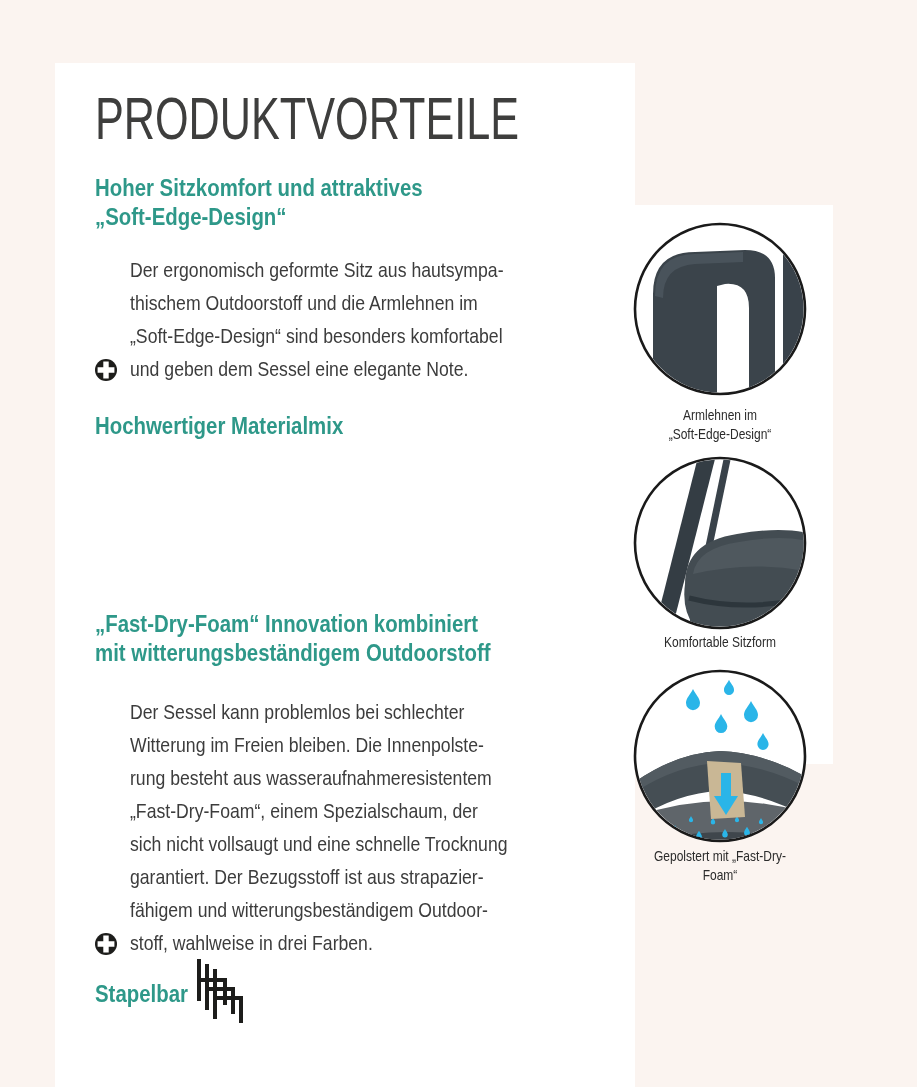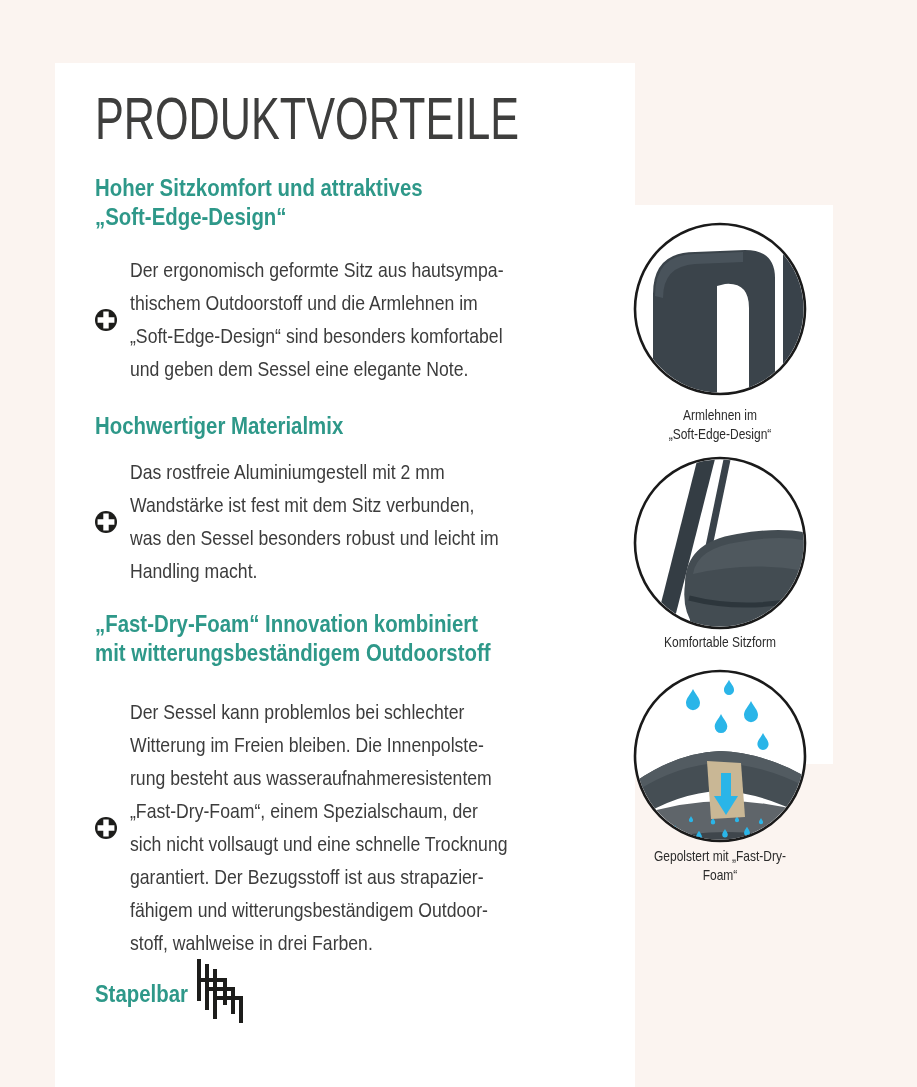--- a/index.html
+++ b/index.html
@@ -23,21 +23,21 @@
     white-space:nowrap;
   }
   .section-heading{
     left:40px;margin:0;
     font-size:24px;font-weight:700;line-height:29px;
     color:#2e9889;
     transform:scaleX(.85);transform-origin:left top;
     white-space:pre-line;
   }
   .bullet-row{
-    left:40px;display:flex;align-items:center;
+    left:40px;display:flex;align-items:flex-end;
   }
   .plus-icon{flex:0 0 22px;margin-top:5px;}
   .bullet-text{
     margin:0 0 0 13px;
     font-size:21px;line-height:33px;color:#3c3c3c;
     transform:scaleX(.84);transform-origin:left top;
     white-space:pre-line;
   }
   .stack-icon{left:140px;top:892px;}
 
@@ -75,32 +75,20 @@
         <path d="M11 2.6 V19.4 M2.6 11 H19.4" stroke="#ffffff" stroke-width="5.4"></path>
       </svg>
     </span>
     <p class="bullet-text">Der ergonomisch geformte Sitz aus hautsympa-
 thischem Outdoorstoff und die Armlehnen im
 „Soft-Edge-Design“ sind besonders komfortabel
 und geben dem Sessel eine elegante Note.</p>
   </div>
 
   <h2 class="abs section-heading" style="top:348px">Hochwertiger Materialmix</h2>
-  <div class="abs bullet-row" style="top:392px">
-    <span class="plus-icon">
-      <svg width="22" height="22" viewBox="0 0 22 22">
-        <circle cx="11" cy="11" r="11" fill="#1d1d1b"></circle>
-        <path d="M11 2.6 V19.4 M2.6 11 H19.4" stroke="#ffffff" stroke-width="5.4"></path>
-      </svg>
-    </span>
-    <p class="bullet-text">Das rostfreie Aluminiumgestell mit 2 mm
-Wandstärke ist fest mit dem Sitz verbunden,
-was den Sessel besonders robust und leicht im
-Handling macht.</p>
-  </div>
 
   <h2 class="abs section-heading" style="top:546px">„Fast-Dry-Foam“ Innovation kombiniert
 mit witterungsbeständigem Outdoorstoff</h2>
   <div class="abs bullet-row" style="top:632px">
     <span class="plus-icon">
       <svg width="22" height="22" viewBox="0 0 22 22">
         <circle cx="11" cy="11" r="11" fill="#1d1d1b"></circle>
         <path d="M11 2.6 V19.4 M2.6 11 H19.4" stroke="#ffffff" stroke-width="5.4"></path>
       </svg>
     </span>

